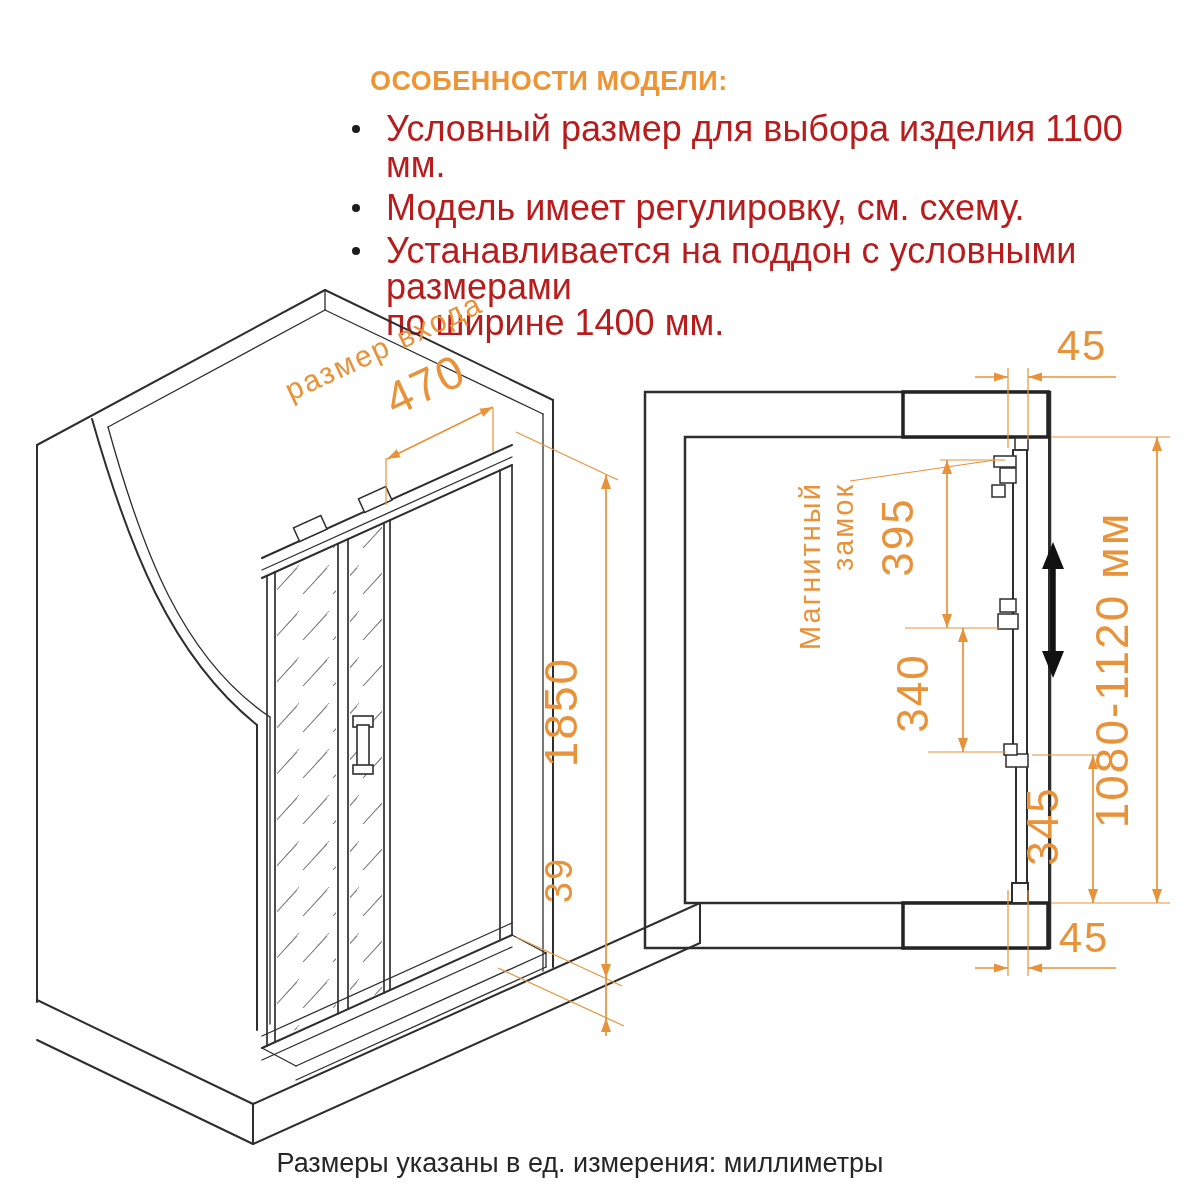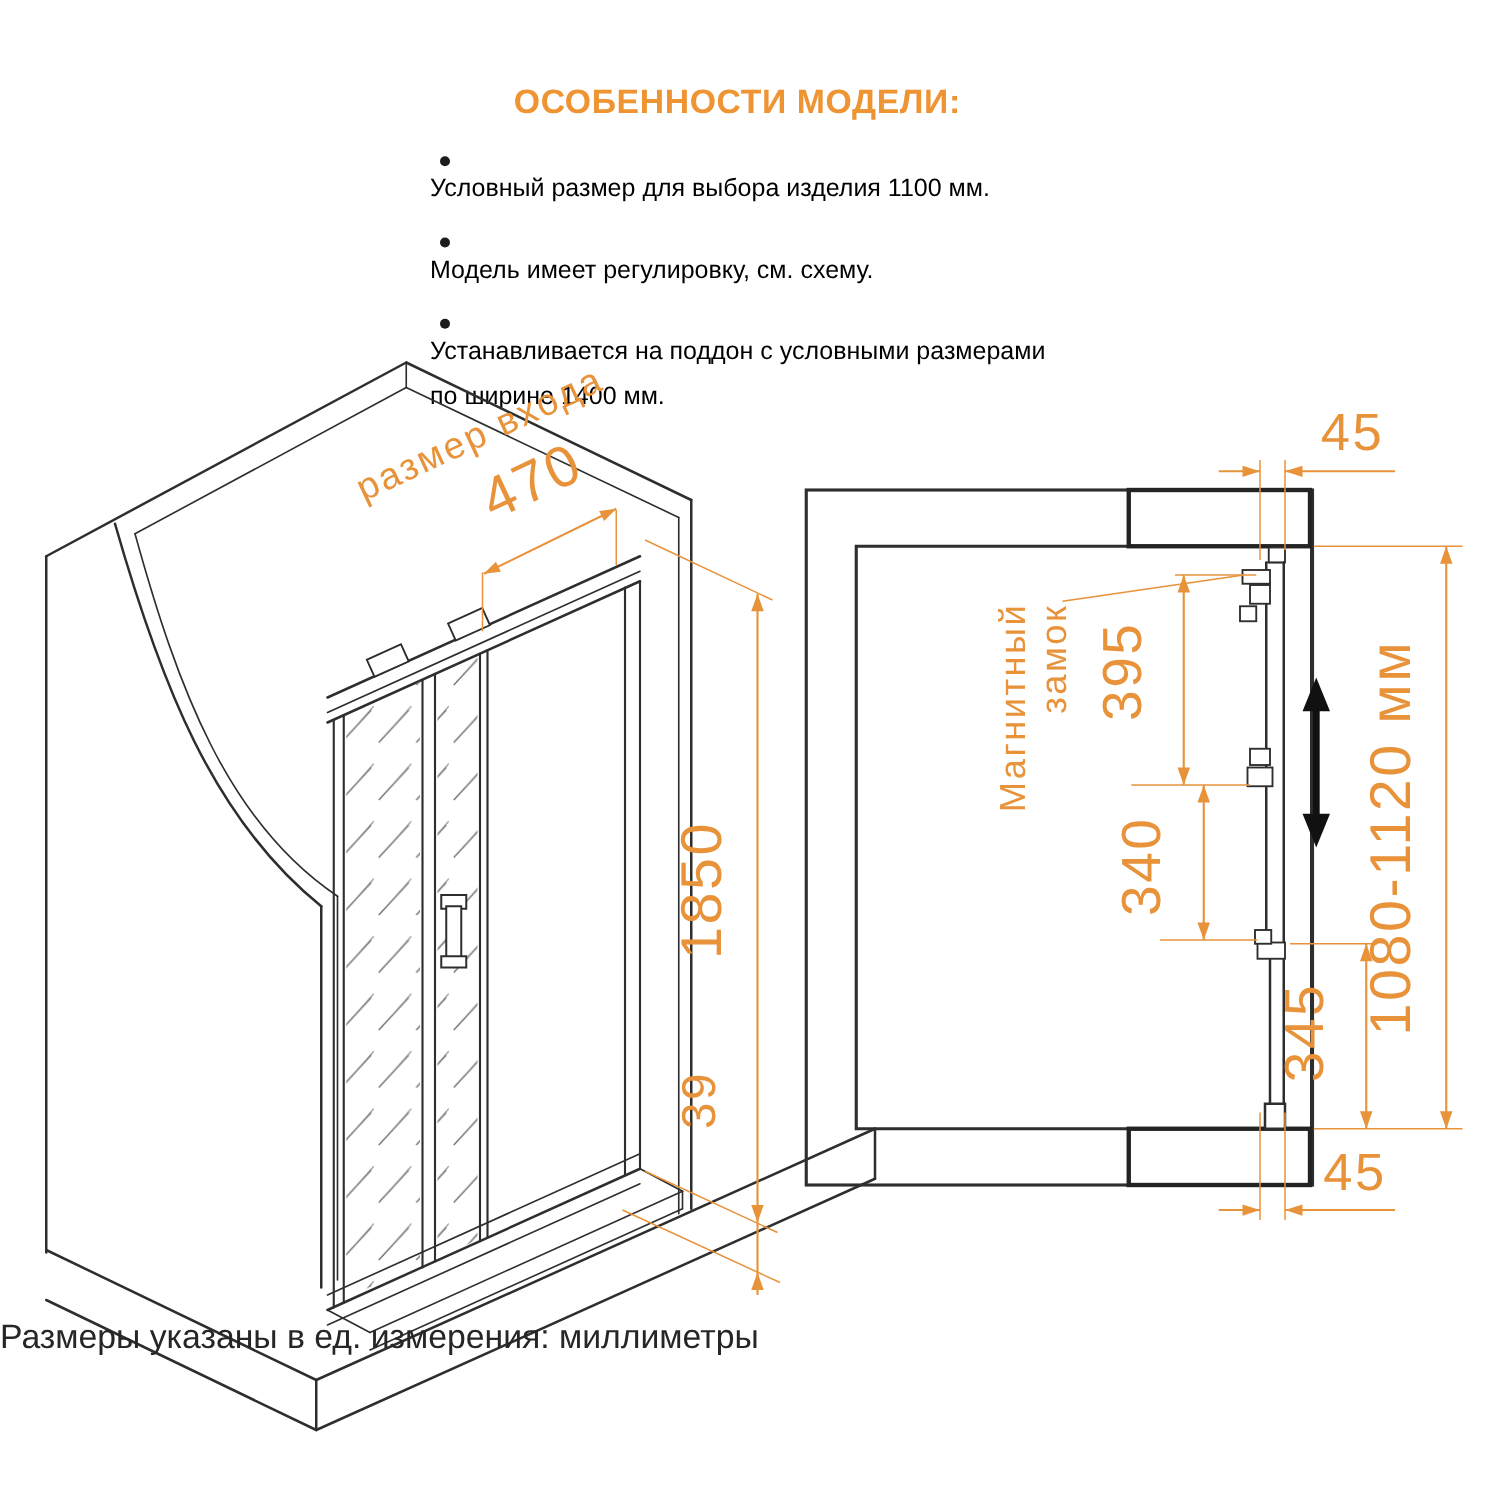--- a/index.html
+++ b/index.html
@@ -1,27 +1,27 @@
 <!DOCTYPE html>
 <html><head>
 <meta charset="utf-8">
 <style>
   html,body{margin:0;padding:0;background:#ffffff;}
   body{width:1200px;height:1200px;position:relative;font-family:"Liberation Sans",sans-serif;overflow:hidden;}
 
   
   .features{position:absolute;left:344px;top:66px;width:830px;}
-  .features-title{color:#EE9433;font-weight:bold;font-size:27px;letter-spacing:.5px;margin:0 0 14px 67px;}
+  .features-title{color:#EE9433;font-weight:bold;font-size:27px;letter-spacing:.5px;margin:0 0 14px 26px;}
   .bullet-list{list-style:none;margin:0;padding:0;}
-  .bullet-item{display:flex;align-items:flex-start;margin-bottom:7px;color:#000000;font-size:20px;line-height:36px;flex-direction:column;}
+  .bullet-item{display:flex;align-items:flex-start;margin-bottom:7px;color:#b91c1c;font-size:36px;line-height:36px;}
   .bullet-dot{flex:0 0 auto;width:8px;height:8px;border-radius:50%;background:#1c1c1c;margin:14px 26px 0 8px;}
   .bullet-text{white-space:pre-line;}
 
   
-  .footer-note{position:absolute;left:0;top:1054px;width:1160px;text-align:left;color:#262626;font-size:27px;}
+  .footer-note{position:absolute;left:0;top:1148px;width:1160px;text-align:center;color:#262626;font-size:27px;}
 
   
   .drawing{position:absolute;left:0;top:0;width:1200px;height:1200px;}
   .ln{stroke:#2e2e2e;stroke-width:2;fill:none;stroke-linecap:round;stroke-linejoin:round;}
   .lnthin{stroke:#2e2e2e;stroke-width:1.3;fill:none;stroke-linecap:round;}
   .lnmed{stroke:#2e2e2e;stroke-width:1.7;fill:none;stroke-linecap:round;}
   .lnthick{stroke:#232323;stroke-width:3.5;fill:#ffffff;}
   .white{fill:#ffffff;stroke:#2e2e2e;}
   .dim{stroke:#E8923A;stroke-width:1.7;fill:none;}
   .dimthin{stroke:#E8923A;stroke-width:1.2;fill:none;}

